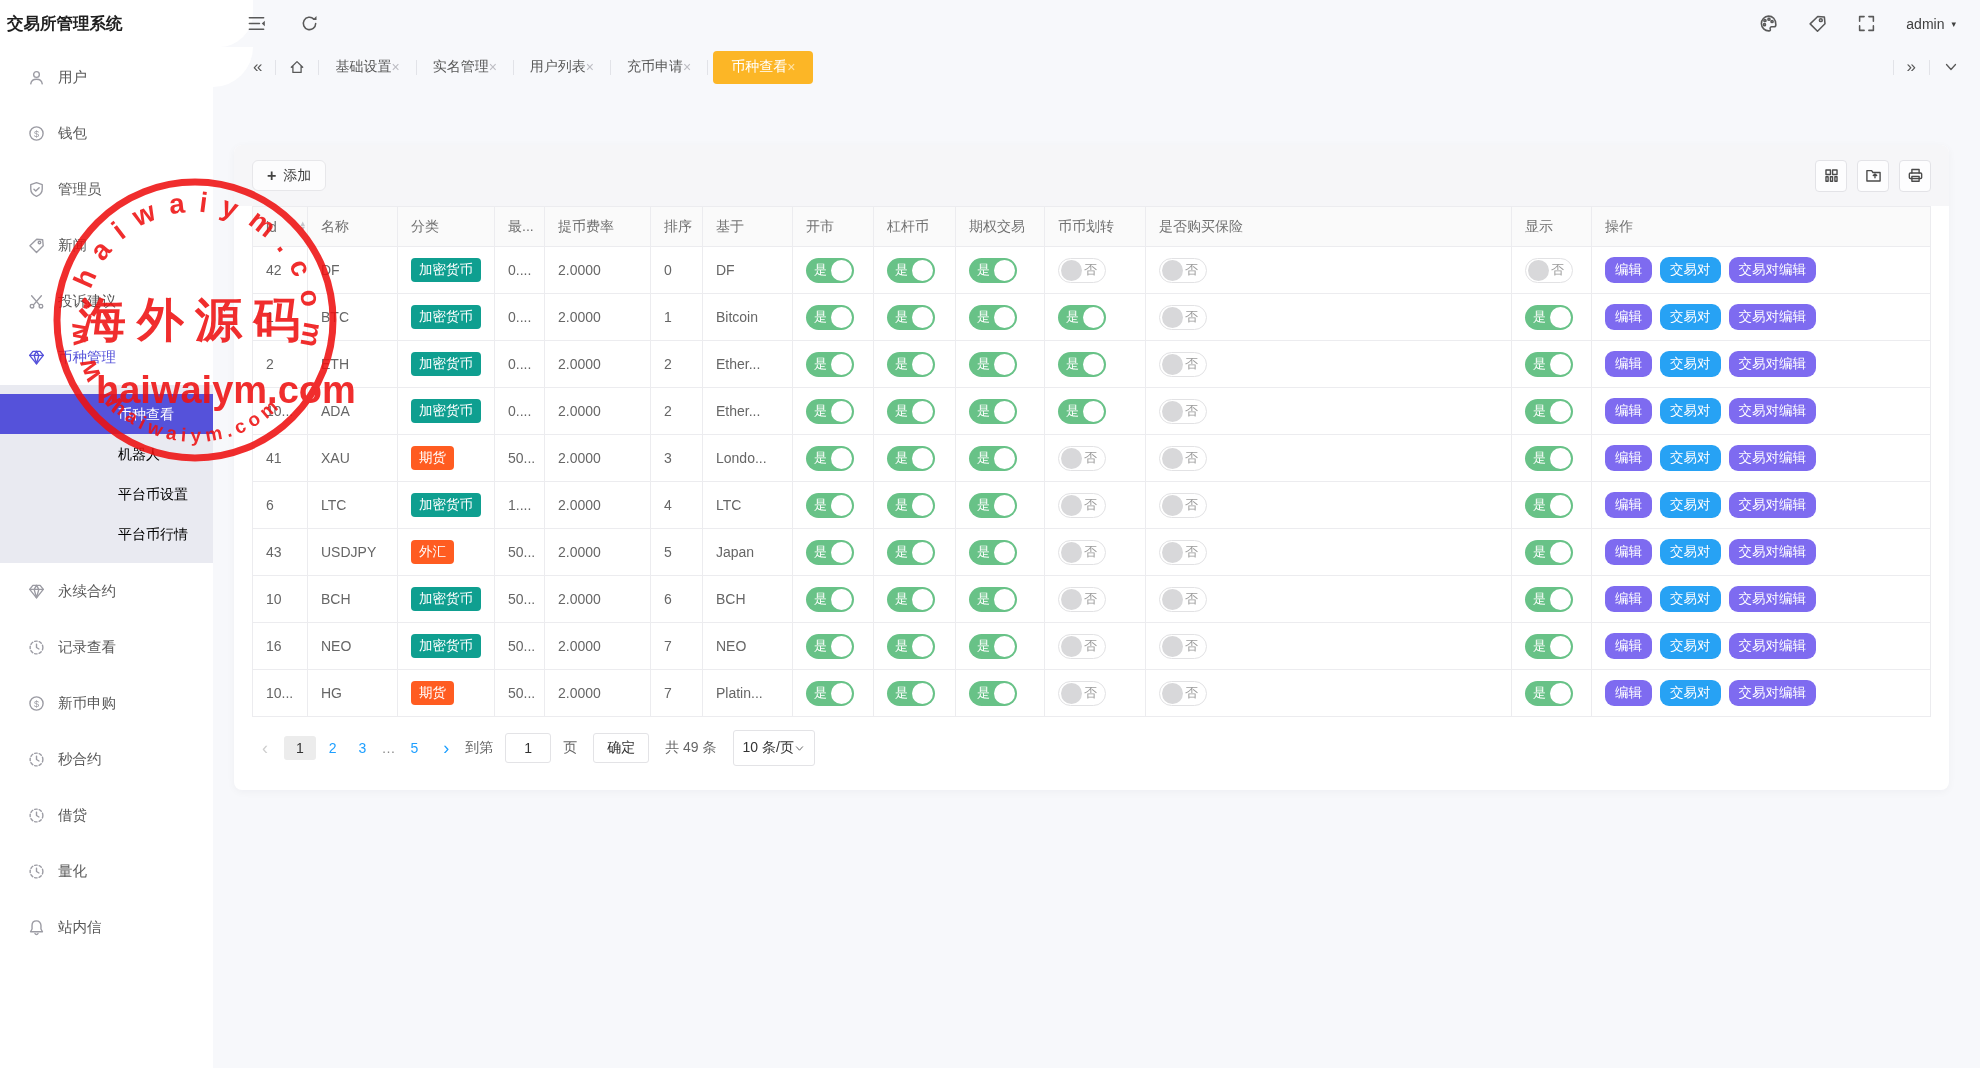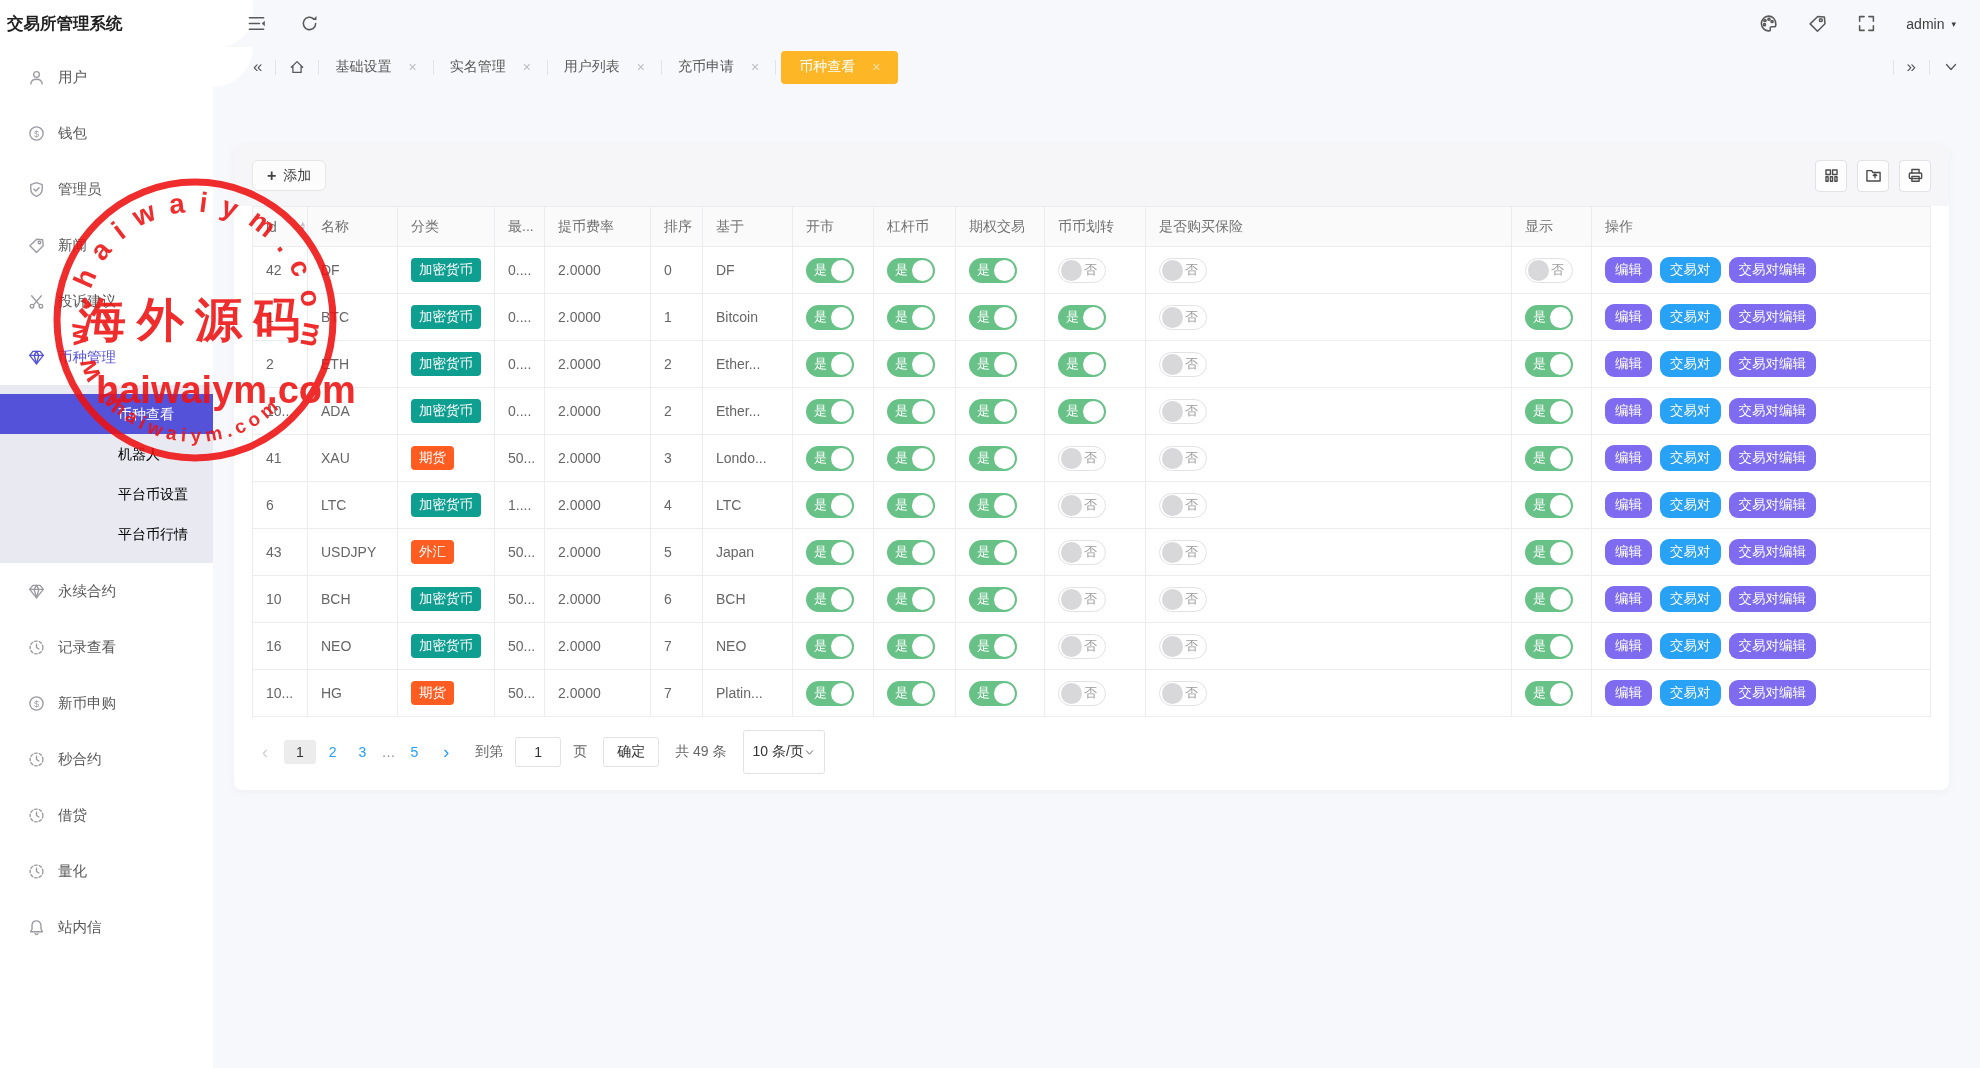--- a/index.html
+++ b/index.html
@@ -35,21 +35,21 @@
   .submenu { background:#e9eaf1; padding:9px 0; }
   .sub-item { height:40px; line-height:40px; padding-left:118px; font-size:14px; color:#000000; cursor:pointer; }
   .sub-item.active { background:#5552da; color:#fff; }
 
   
   .tabbar { position:absolute; left:213px; top:47px; right:0; height:40px; display:flex;
             align-items:center; padding-left:27px; z-index:6; }
   .vsep { width:1px; height:15px; background:#e2e3e8; display:inline-block; }
   .tab-nav-btn { color:#595959; font-size:17px; padding:0 13px; cursor:pointer; display:flex; align-items:center; }
   .tab-nav-btn svg.ic { width:16px; height:16px; }
-  .tab { display:flex; align-items:center; gap:17px; padding:0 16px; height:40px; font-size:14px;
+  .tab { display:flex; align-items:center; gap:0; padding:0 16px; height:40px; font-size:14px;
          color:#595959; cursor:pointer; }
   .tab-close { color:#bcbcc2; font-size:14px; }
   .tab.active { background:#fcb626; color:#fff; height:33px; border-radius:4px; margin:0 5px; padding:0 18px; }
   .tab.active .tab-close { color:#ffe3a6; }
   .tab-right { margin-left:auto; display:flex; align-items:center; padding-right:8px; }
 
   
   .card { position:absolute; left:234px; top:145px; width:1715px; height:645px; background:#fff;
           border-radius:8px; box-shadow:0 2px 8px rgba(20,25,60,.04); z-index:4; }
   .card-toolbar { height:61px; background:#f6f6f8; border-radius:8px 8px 0 0; display:flex;
@@ -93,26 +93,26 @@
   .act-purple { background:#7e6bf0; }
   .act-blue { background:#27a2f4; }
 
   
   .pager { display:flex; align-items:center; margin-top:13px; font-size:14px; color:#666; gap:6px; }
   .pg-prev { color:#cfcfcf; font-size:18px; padding:0 10px; }
   .pg-next { color:#1e9fff; font-size:18px; padding:0 10px; cursor:pointer; }
   .pg-page { color:#1e9fff; padding:0 9px; cursor:pointer; }
   .pg-page.current { background:#ececec; color:#333; border-radius:3px; padding:4px 12px; cursor:default; }
   .pg-dots { color:#8a8a8a; padding:0 2px; }
-  .pg-goto-label { margin-left:10px; }
+  .pg-goto-label { }
   .pg-input { width:46px; height:30px; border:1px solid #e3e3e6; border-radius:3px; text-align:center;
               font-size:14px; color:#333; margin:0 6px; font-family:inherit; }
   .pg-confirm { height:30px; padding:0 13px; background:#fff; border:1px solid #e3e3e6; border-radius:3px;
                 font-size:14px; color:#333; margin:0 10px; cursor:pointer; font-family:inherit; }
-  .pg-size { display:inline-flex; align-items:center; height:44px; border:1px solid #e3e3e6;
+  .pg-size { display:inline-flex; align-items:center; height:36px; border:1px solid #e3e3e6;
              border-radius:3px; padding:0 9px; margin-left:10px; cursor:pointer; color:#333; }
   .pg-size svg.ic { width:11px; height:11px; color:#555; }
 
   
   .watermark { position:absolute; left:30px; top:160px; width:340px; height:340px; z-index:50;
                pointer-events:none; opacity:.88; }
   .watermark circle { fill:none; stroke:#ee1111; stroke-width:7px; }
   .watermark text { fill:#ee1111; font-family:"Liberation Sans","DejaVu Sans",sans-serif; }
   .wm-circle-text { font-size:28px; font-weight:bold; letter-spacing:13px; }
   .wm-center { font-size:47px; font-weight:bold; letter-spacing:11px; text-anchor:middle; font-family:"Liberation Serif","DejaVu Serif",serif; }

